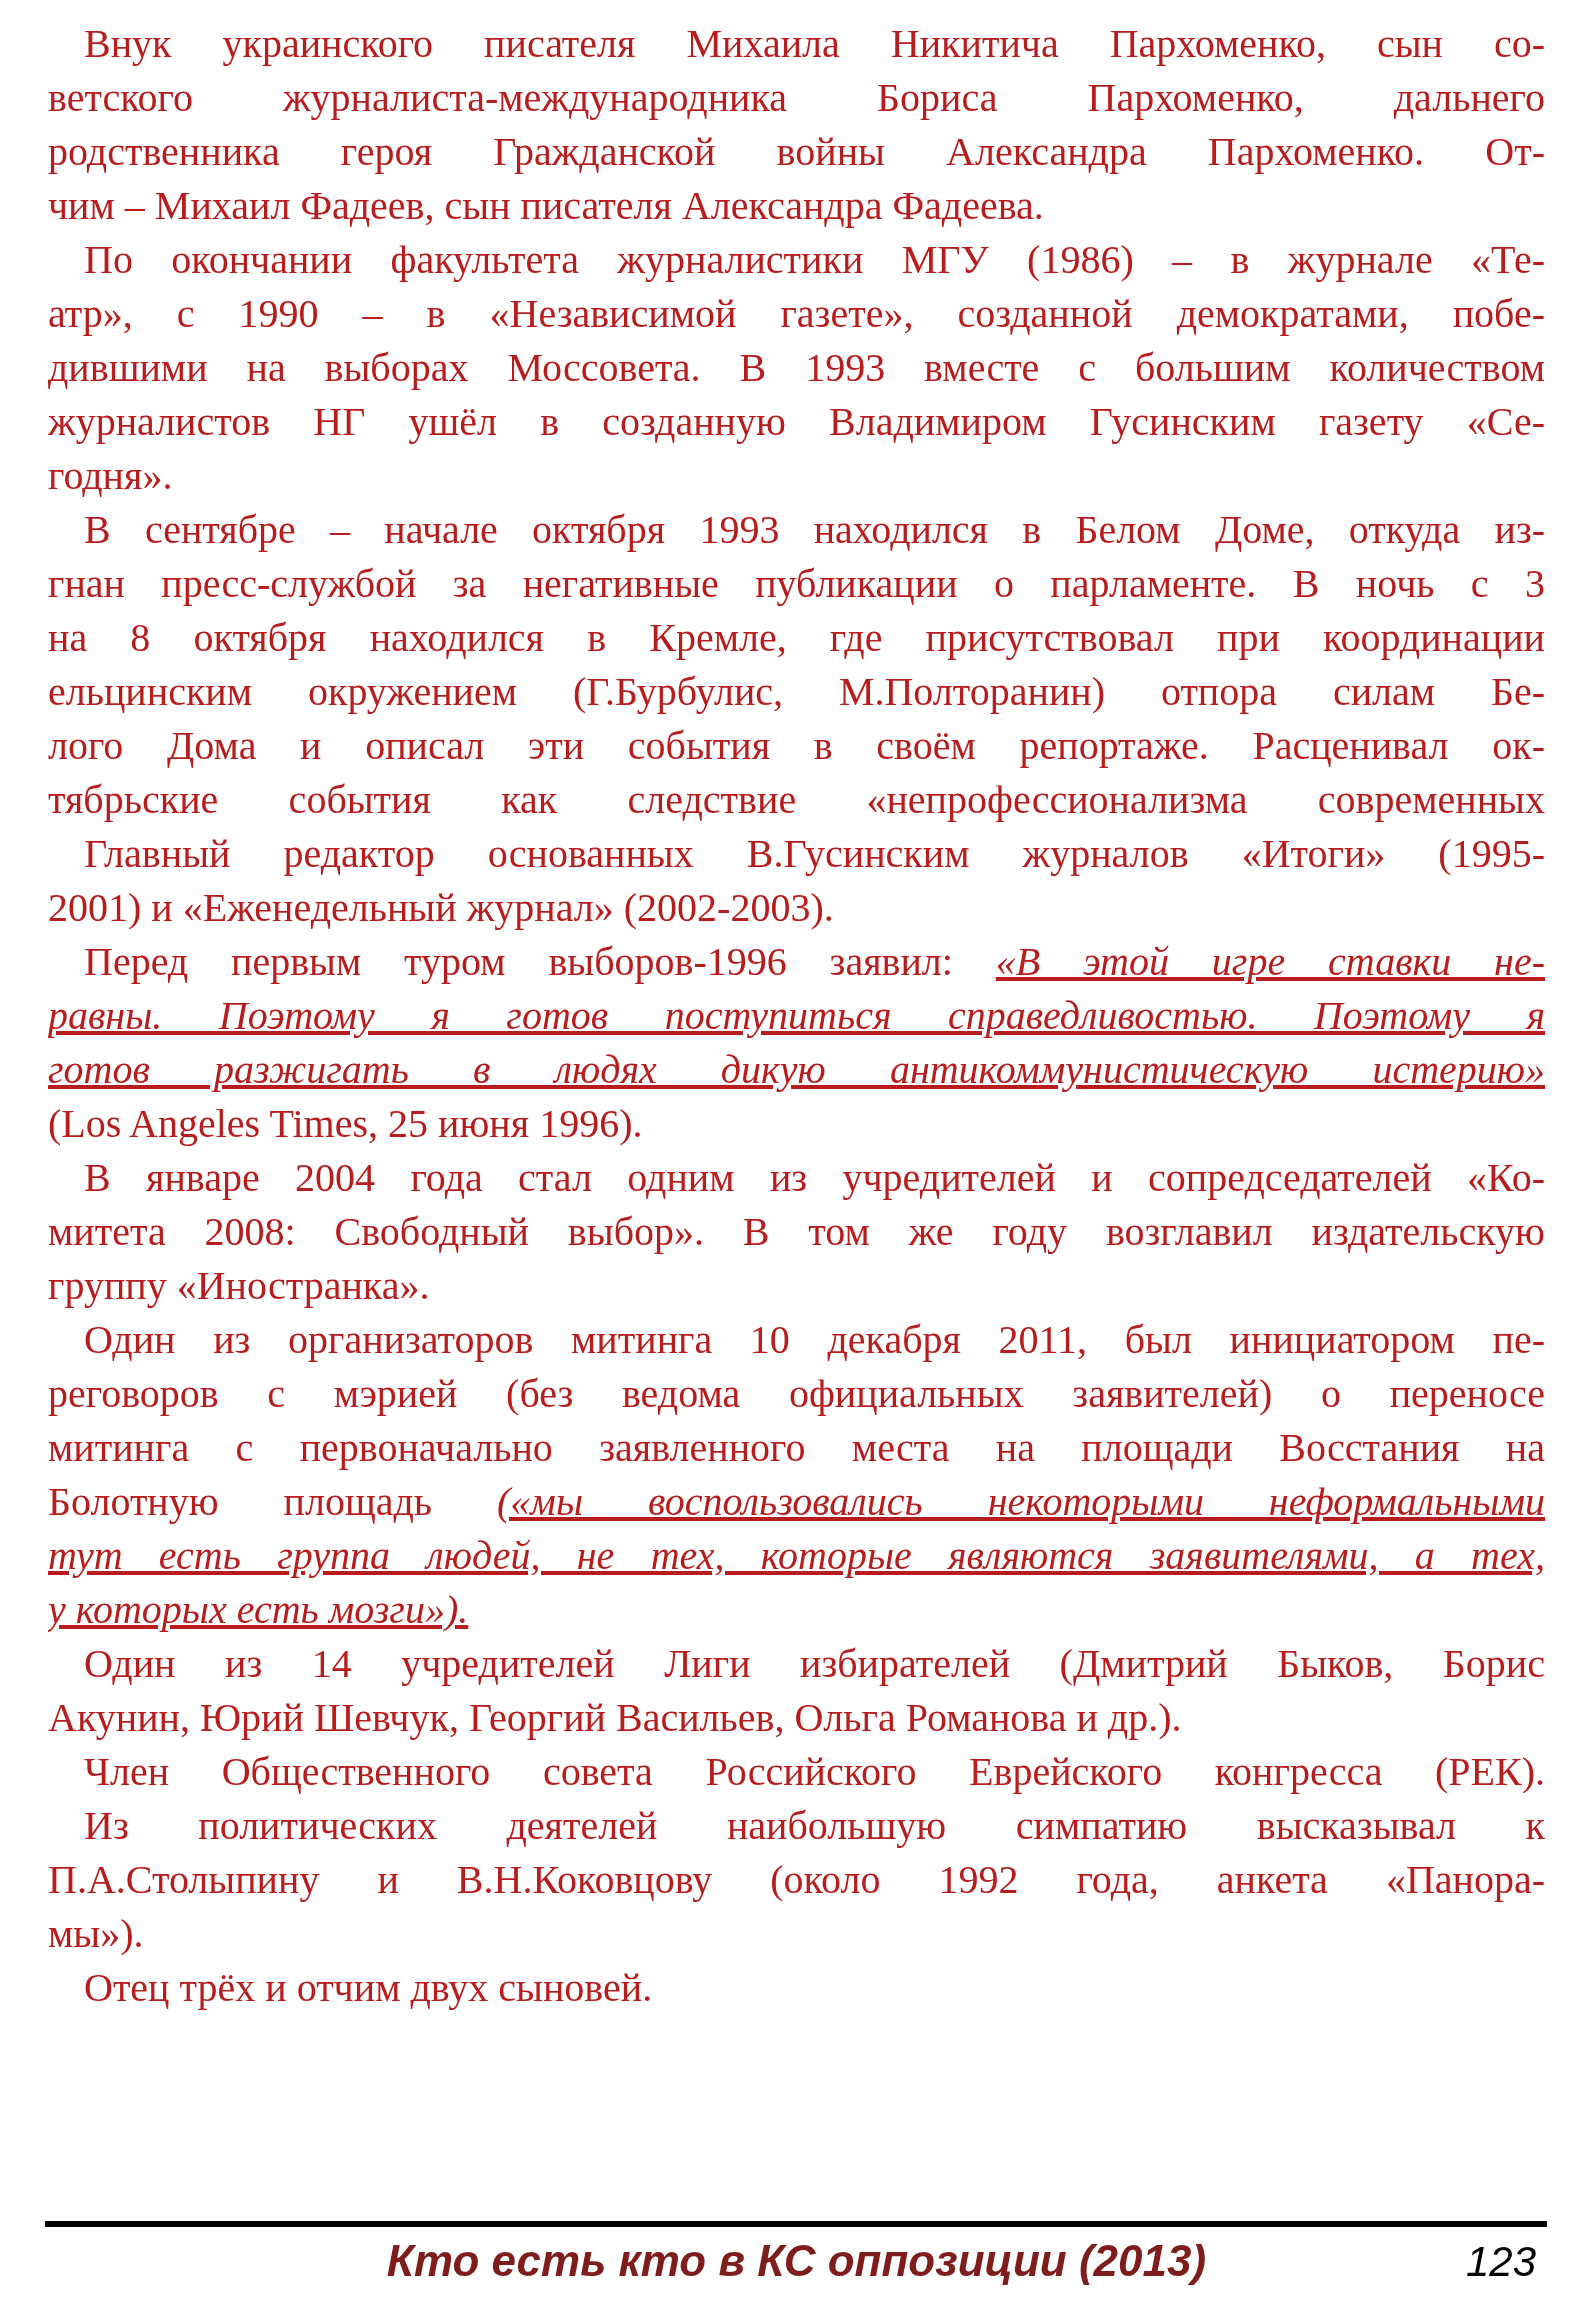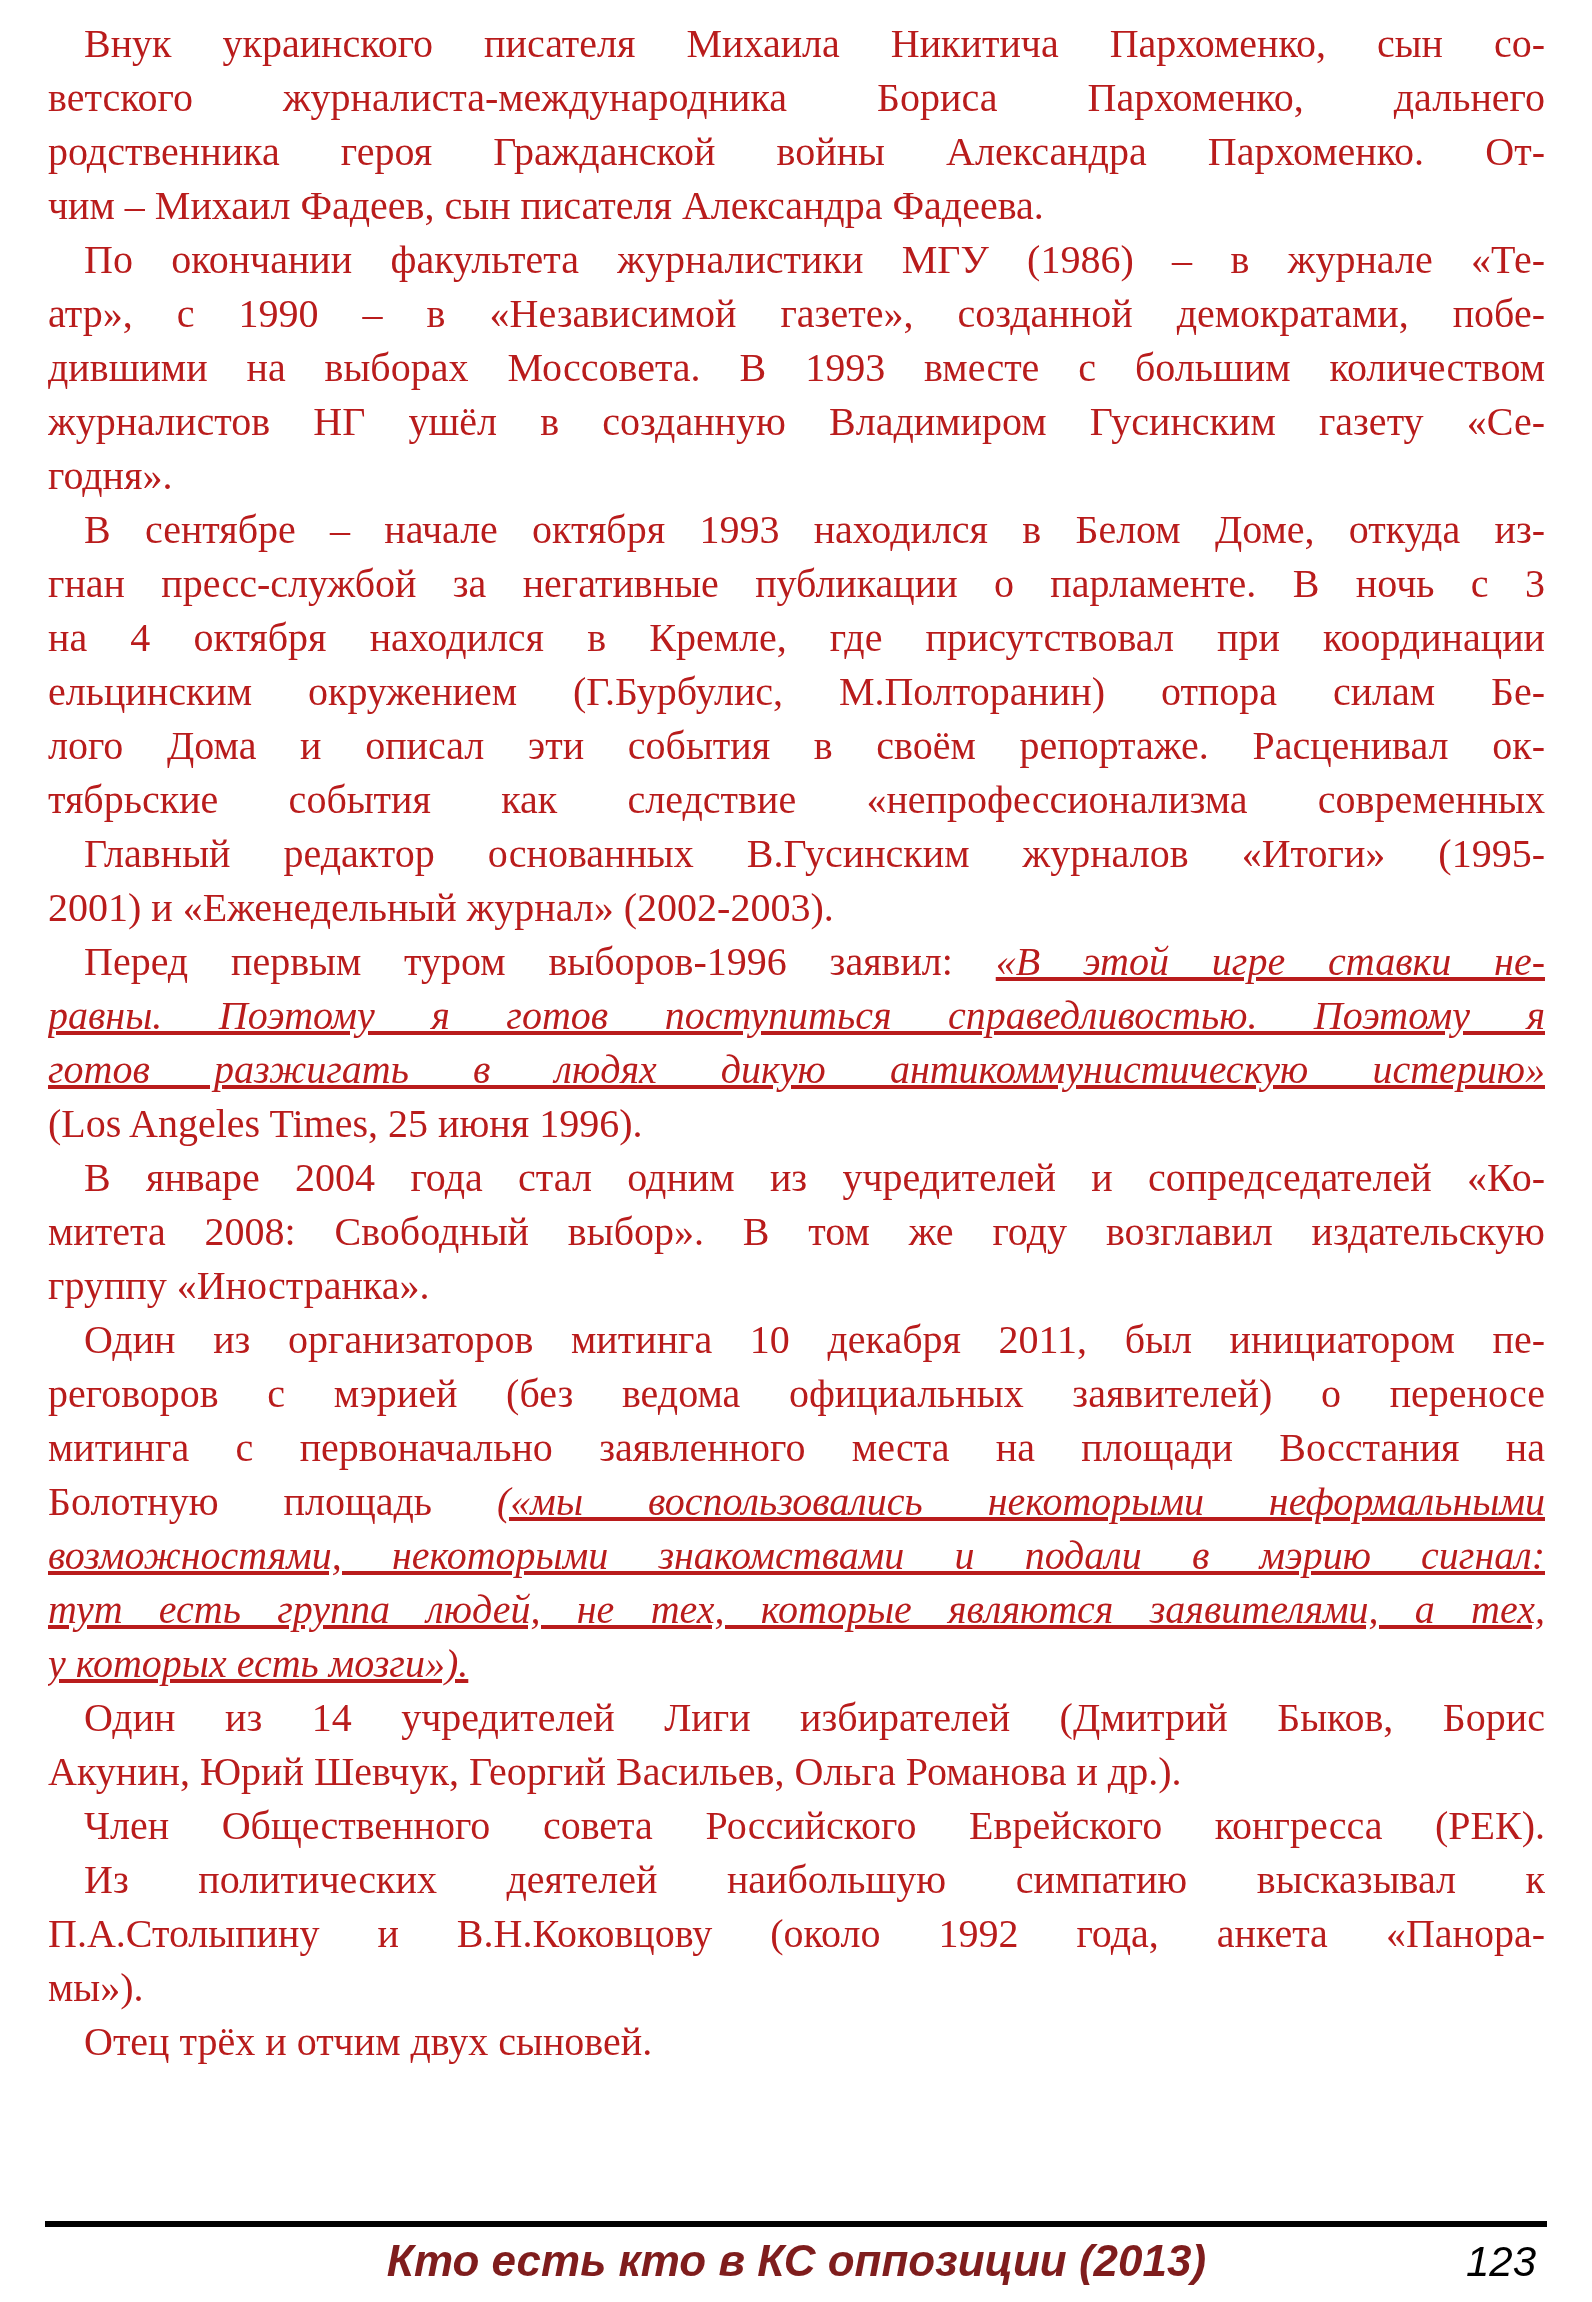--- a/index.html
+++ b/index.html
@@ -78,21 +78,21 @@
       <div class="para">
         <div class="line first"><span>По окончании факультета журналистики МГУ (1986) – в журнале «Те-</span></div>
         <div class="line"><span>атр», с 1990 – в «Независимой газете», созданной демократами, побе-</span></div>
         <div class="line"><span>дившими на выборах Моссовета. В 1993 вместе с большим количеством</span></div>
         <div class="line"><span>журналистов НГ ушёл в созданную Владимиром Гусинским газету «Се-</span></div>
         <div class="line noj"><span>годня».</span></div>
       </div>
       <div class="para">
         <div class="line first"><span>В сентябре – начале октября 1993 находился в Белом Доме, откуда из-</span></div>
         <div class="line"><span>гнан пресс-службой за негативные публикации о парламенте. В ночь с 3</span></div>
-        <div class="line"><span>на 4 октября находился в Кремле, где присутствовал при координации</span></div>
+        <div class="line"><span>на 8 октября находился в Кремле, где присутствовал при координации</span></div>
         <div class="line"><span>ельцинским окружением (Г.Бурбулис, М.Полторанин) отпора силам Бе-</span></div>
         <div class="line"><span>лого Дома и описал эти события в своём репортаже. Расценивал ок-</span></div>
         <div class="line"><span>тябрьские события как следствие «непрофессионализма современных</span></div>
       </div>
       <div class="para">
         <div class="line first"><span>Главный редактор основанных В.Гусинским журналов «Итоги» (1995-</span></div>
         <div class="line noj"><span>2001) и «Еженедельный журнал» (2002-2003).</span></div>
       </div>
       <div class="para">
         <div class="line first"><span>Перед первым туром выборов-1996 заявил: </span><span class="it">«В этой игре ставки не-</span></div>
@@ -103,21 +103,20 @@
       <div class="para">
         <div class="line first"><span>В январе 2004 года стал одним из учредителей и сопредседателей «Ко-</span></div>
         <div class="line"><span>митета 2008: Свободный выбор». В том же году возглавил издательскую</span></div>
         <div class="line noj"><span>группу «Иностранка».</span></div>
       </div>
       <div class="para">
         <div class="line first"><span>Один из организаторов митинга 10 декабря 2011, был инициатором пе-</span></div>
         <div class="line"><span>реговоров с мэрией (без ведома официальных заявителей) о переносе</span></div>
         <div class="line"><span>митинга с первоначально заявленного места на площади Восстания на</span></div>
         <div class="line"><span>Болотную площадь </span><span class="it">(«мы воспользовались некоторыми неформальными</span></div>
-        <div class="line"><span class="it">возможностями, некоторыми знакомствами и подали в мэрию сигнал:</span></div>
         <div class="line"><span class="it">тут есть группа людей, не тех, которые являются заявителями, а тех,</span></div>
         <div class="line noj"><span class="it">у которых есть мозги»).</span></div>
       </div>
       <div class="para">
         <div class="line first"><span>Один из 14 учредителей Лиги избирателей (Дмитрий Быков, Борис</span></div>
         <div class="line noj"><span>Акунин, Юрий Шевчук, Георгий Васильев, Ольга Романова и др.).</span></div>
       </div>
       <div class="para">
         <div class="line first"><span>Член Общественного совета Российского Еврейского конгресса (РЕК).</span></div>
       </div>

